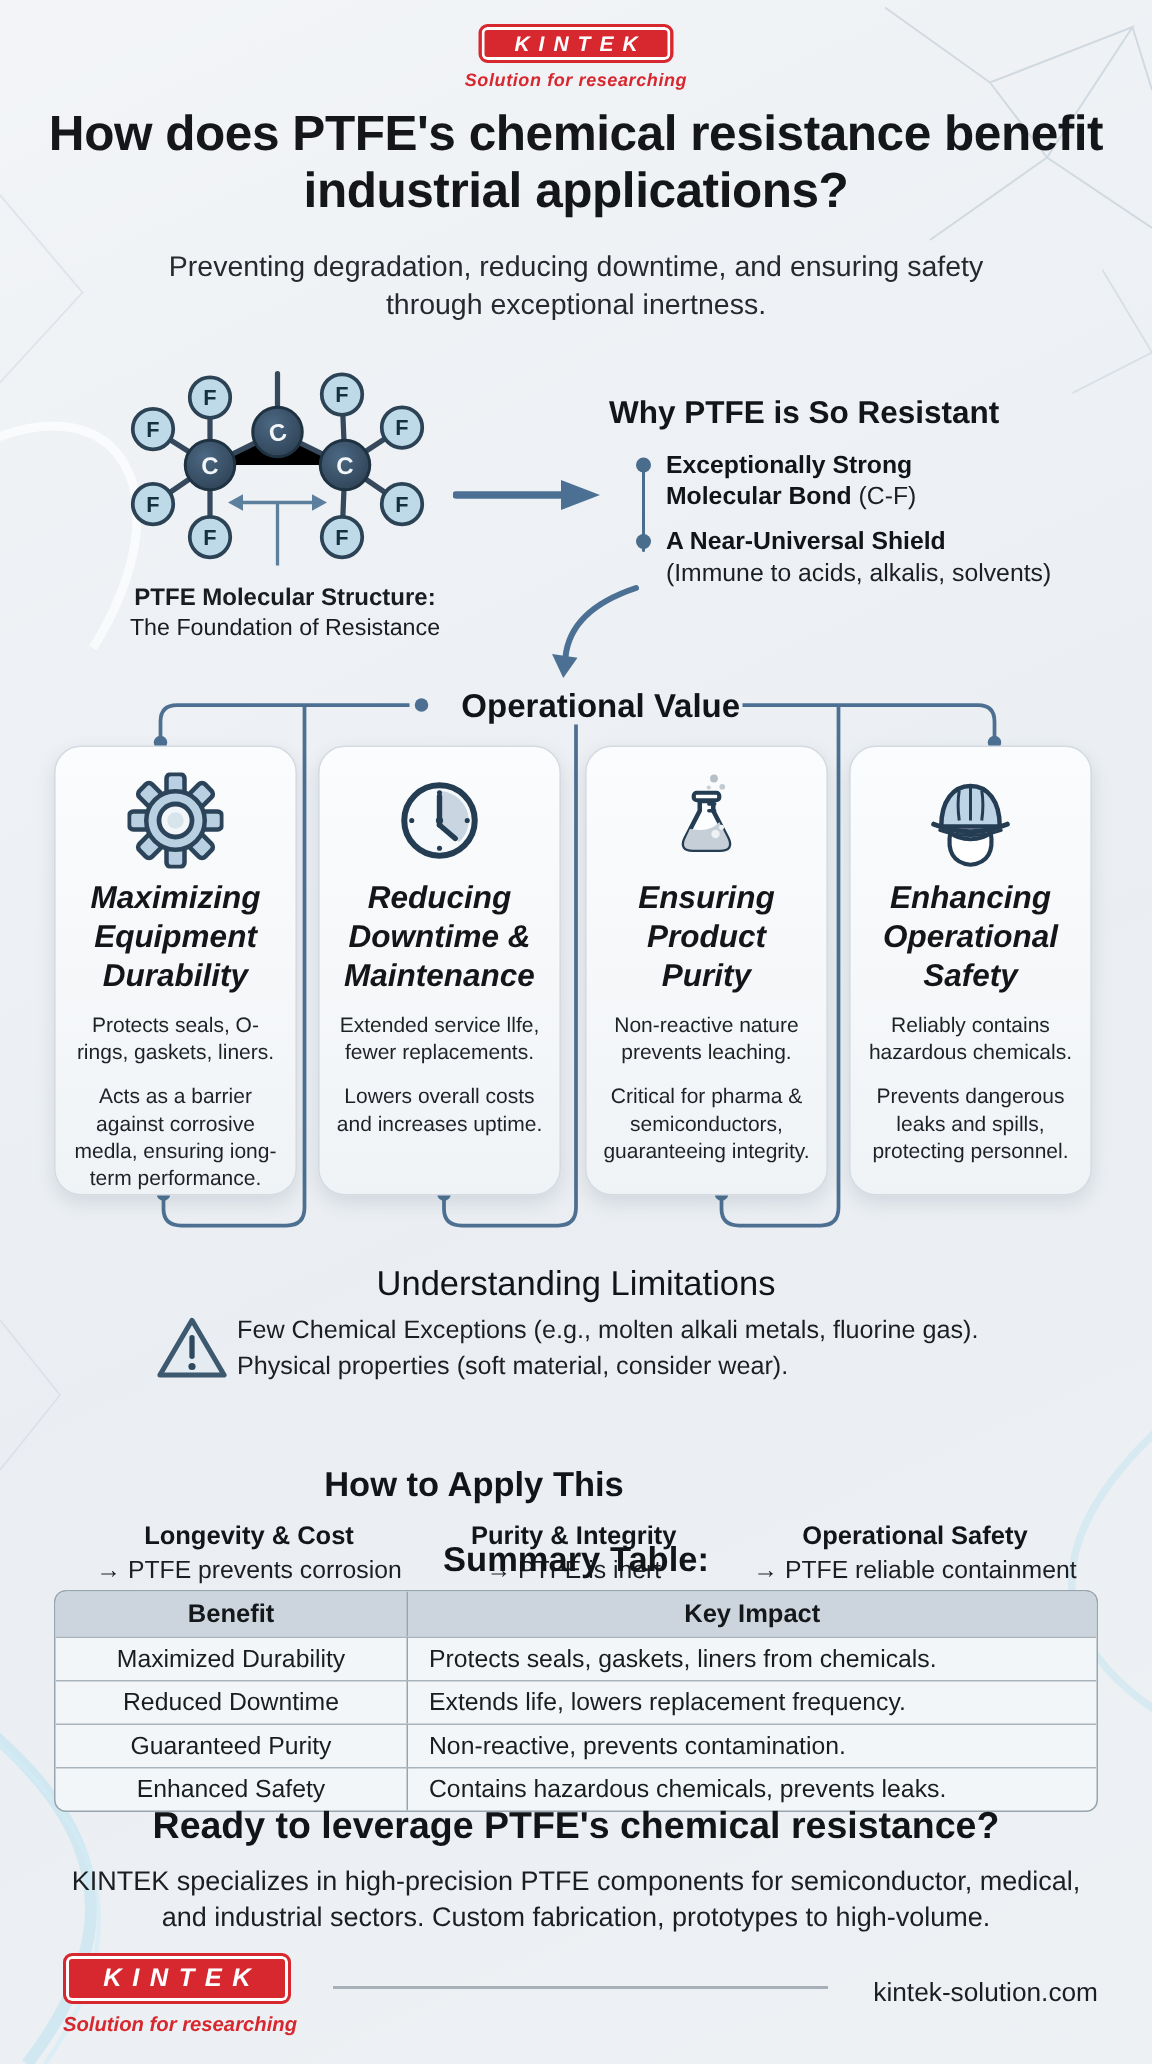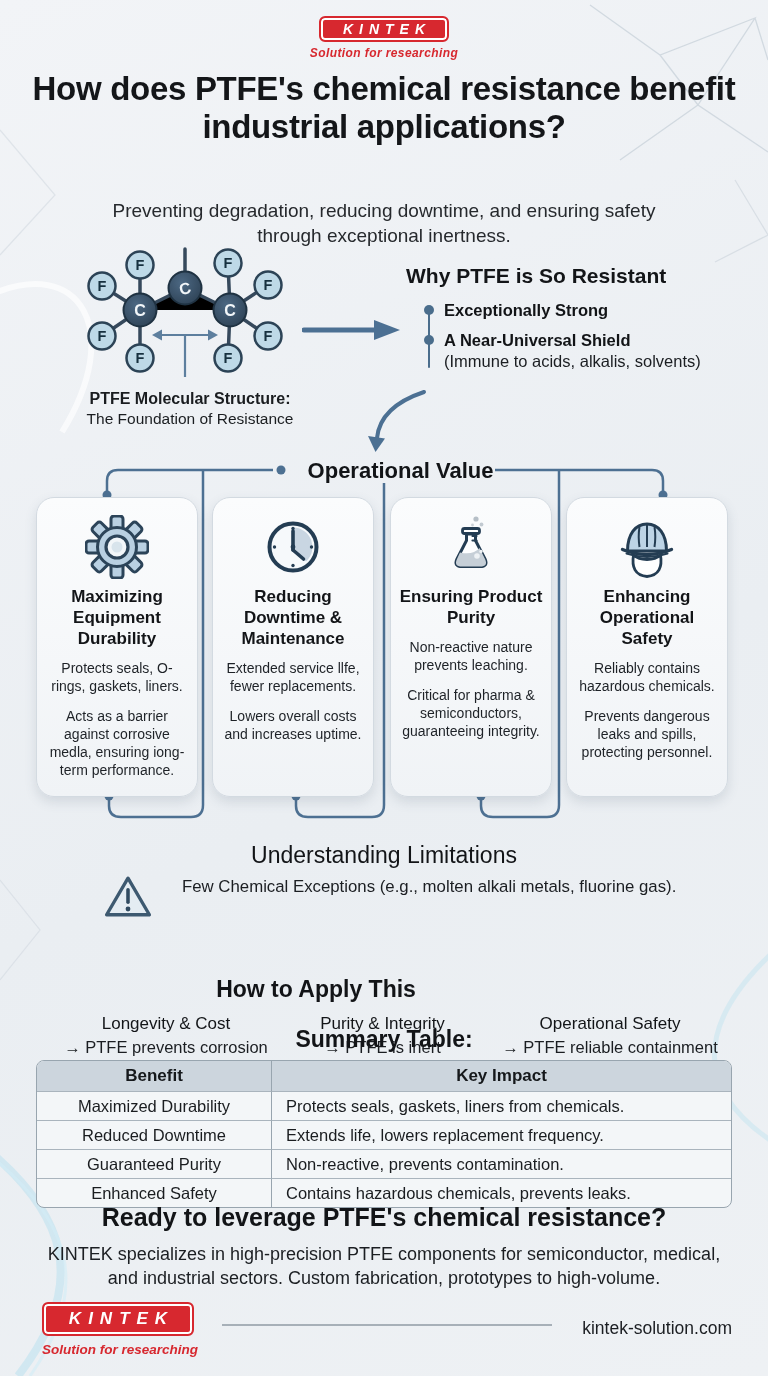--- a/index.html
+++ b/index.html
@@ -13,21 +13,21 @@
   .logo-box{background:#d7282f;border:2px solid #d7282f;box-shadow:inset 0 0 0 2px #fff;
             border-radius:6px;color:#fff;font-style:italic;font-weight:700;
             display:flex;align-items:center;justify-content:center;box-sizing:border-box;}
   .logo-top-box{width:130px;height:26px;font-size:14px;letter-spacing:6px;padding-left:6px;}
   .logo-tag{font-style:italic;font-weight:700;color:#d7282f;}
   .logo-tag-top{font-size:12px;margin-top:4px;letter-spacing:.4px;}
 
   
   .title{top:70px;left:30px;width:708px;text-align:center;font-size:33px;line-height:1.16;
          font-weight:700;letter-spacing:-.3px;color:#141619;}
-  .subtitle{top:166px;left:104px;width:560px;text-align:center;font-size:19px;line-height:1.32;color:#26292d;margin-top:32px;}
+  .subtitle{top:166px;left:104px;width:560px;text-align:center;font-size:19px;line-height:1.32;color:#26292d;}
 
   
   .mol-section{top:238px;left:0;width:768px;height:214px;}
   .mol-caption{left:20px;top:150px;width:340px;text-align:center;font-size:15.5px;line-height:1.32;color:#1a1d20;}
   .mol-caption b{font-size:16px;}
   .why{left:398px;top:26px;width:345px;}
   .why h2{font-size:21px;font-weight:700;margin:0 0 12px 8px;color:#131518;}
   .bullets{position:relative;margin-left:26px;}
   .bullets:before{content:'';position:absolute;left:3.5px;top:12px;height:56px;width:2.5px;
                   background:#4a6d8c;border-radius:2px;}
@@ -36,34 +36,34 @@
   .bullet b{color:#121417;}
 
   
   .opval{top:445px;left:0;width:768px;height:400px;padding-left:33px;}
   .opval-title{position:absolute;top:13px;left:0;right:0;text-align:center;font-size:22px;font-weight:700;color:#121417;}
   .card{position:absolute;top:52px;width:162px;height:300px;box-sizing:border-box;
         background:linear-gradient(180deg,#fbfcfd,#f0f3f6);border:1px solid #d3dae1;border-radius:18px;
         box-shadow:0 5px 12px rgba(70,90,110,.15);padding:12px 8px;text-align:center;}
   .card-1{left:36px;}.card-2{left:212px;}.card-3{left:390px;}.card-4{left:566px;}
   .card .icon{height:66px;display:flex;align-items:center;justify-content:center;margin:4px 0 6px;}
-  .card h3{font-size:17px;line-height:1.24;margin:0 0 10px;font-weight:700;color:#131518;}
+  .card h3{font-size:21px;line-height:1.24;margin:0 0 10px;font-weight:700;color:#131518;font-style:italic;}
   .card p{font-size:14px;line-height:1.3;margin:0 0 11px;color:#1e2227;}
 
   
   .limits{top:842px;left:0;width:768px;}
   .limits h2{margin:0;text-align:center;font-size:23px;font-weight:400;color:#121417;}
-  .limits-row{position:absolute;top:33px;left:104px;display:flex;gap:30px;align-items:flex-start;}
+  .limits-row{position:absolute;top:33px;left:104px;display:flex;gap:6px;align-items:center;}
   .limits-text{font-size:16.8px;line-height:1.42;color:#1b1e22;}
 
   
   .apply{top:976px;left:0;width:632px;}
   .apply h2{margin:0;text-align:center;font-size:23px;font-weight:700;color:#121417;}
   .apply-col{position:absolute;top:38px;text-align:center;}
-  .apply-col .t{font-size:17px;font-weight:400;margin-bottom:4px;color:#131518;}
+  .apply-col .t{font-size:17px;font-weight:700;margin-bottom:4px;color:#131518;}
   .apply-col .a{font-size:16.5px;color:#1b1e22;}
   .ac-1{left:36px;width:260px;}.ac-2{left:300px;width:165px;}.ac-3{left:486px;width:248px;}
 
   
   .tbl-section{top:1026px;left:0;width:768px;}
   .tbl-section h2{margin:0;text-align:center;font-size:23px;font-weight:700;color:#121417;}
   table.summary{position:absolute;top:34px;left:36px;width:696px;border-collapse:separate;border-spacing:0;
         background:#f3f6f8;border:1.5px solid #98a5af;border-radius:8px;overflow:hidden;font-size:16.5px;}
   table.summary th{background:#ccd5dd;font-size:17px;font-weight:700;padding:5px 4px;color:#15181b;}
   table.summary td{padding:4.5px 4px;border-top:1px solid #a9b4bd;color:#1a1d20;}
@@ -173,20 +173,21 @@
     <svg class="abs" style="left:302px;top:80px;" width="100" height="24" viewBox="0 0 100 24">
       <path d="M2 12 H72" stroke="#4c7093" stroke-width="5" stroke-linecap="round"></path>
       <path d="M72 2 L98 12 L72 22 Z" fill="#4c7093"></path>
     </svg>
 
     <div class="abs why">
       <h2>Why PTFE is So Resistant</h2>
       <div class="bullets">
         <div class="bullet">
           <div><b>Exceptionally Strong</b></div>
+          <div><b>Molecular Bond</b><span> (C-F)</span></div>
         </div>
         <div class="bullet">
           <div><b>A Near-Universal Shield</b></div>
           <div><span>(Immune to acids, alkalis, solvents)</span></div>
         </div>
       </div>
     </div>
 
     <svg class="abs" style="left:352px;top:146px;" width="80" height="70" viewBox="0 0 80 70">
       <path d="M72 8 C42 18 27 34 25 54" stroke="#4c7093" stroke-width="4" fill="none" stroke-linecap="round"></path>
@@ -298,20 +299,21 @@
   <div class="abs limits">
     <h2>Understanding Limitations</h2>
     <div class="limits-row">
       <svg width="48" height="44" viewBox="0 0 46 42">
         <path d="M23 3 L43.5 38 H2.5 Z" fill="#e4ecf2" stroke="#3d5970" stroke-width="3.2" stroke-linejoin="round"></path>
         <path d="M23 14 V26" stroke="#2f4a60" stroke-width="3.4" stroke-linecap="round"></path>
         <circle cx="23" cy="32.5" r="2.3" fill="#2f4a60"></circle>
       </svg>
       <div class="limits-text">
         <div>Few Chemical Exceptions (e.g., molten alkali metals, fluorine gas).</div>
+        <div>Physical properties (soft material, consider wear).</div>
       </div>
     </div>
   </div>
 
   <div class="abs apply">
     <h2>How to Apply This</h2>
     <div class="apply-col ac-1">
       <div class="t">Longevity &amp; Cost</div>
       <div class="a">→ PTFE prevents corrosion</div>
     </div>

